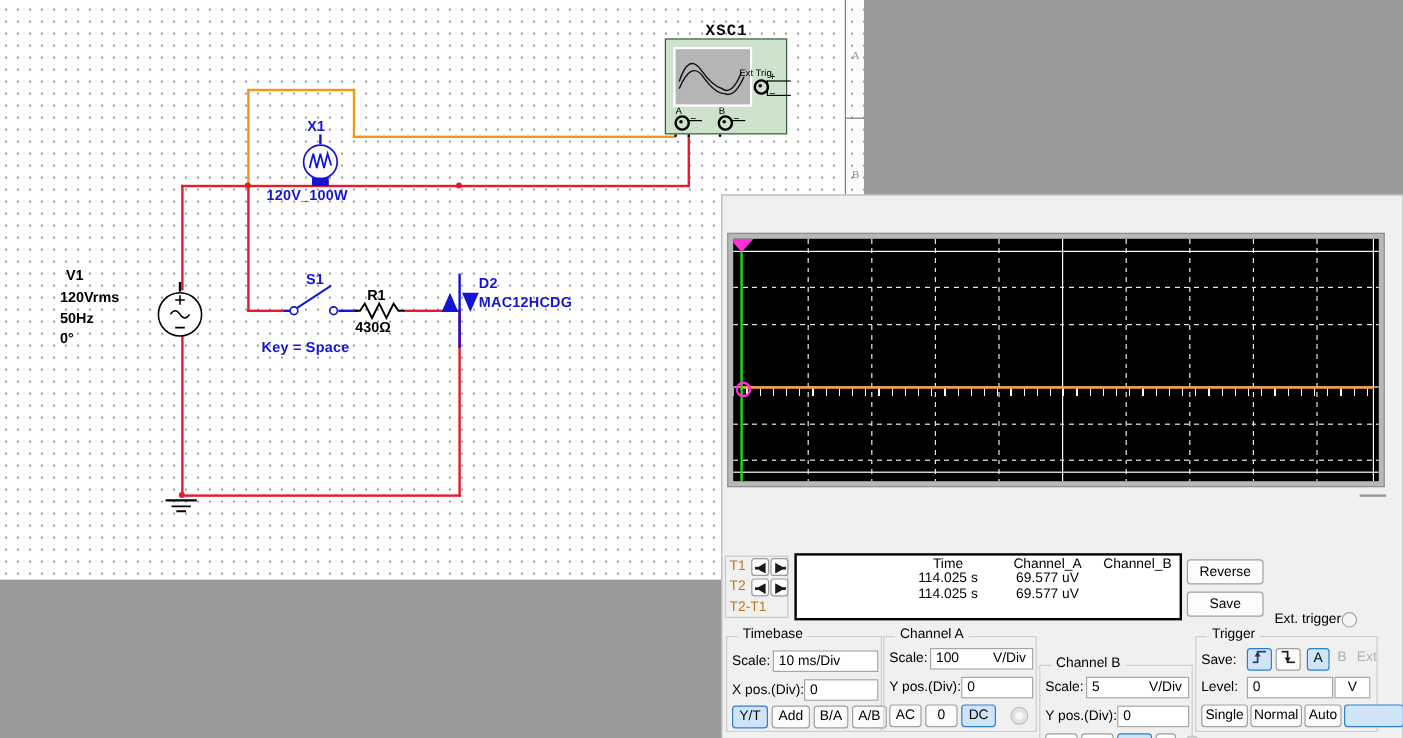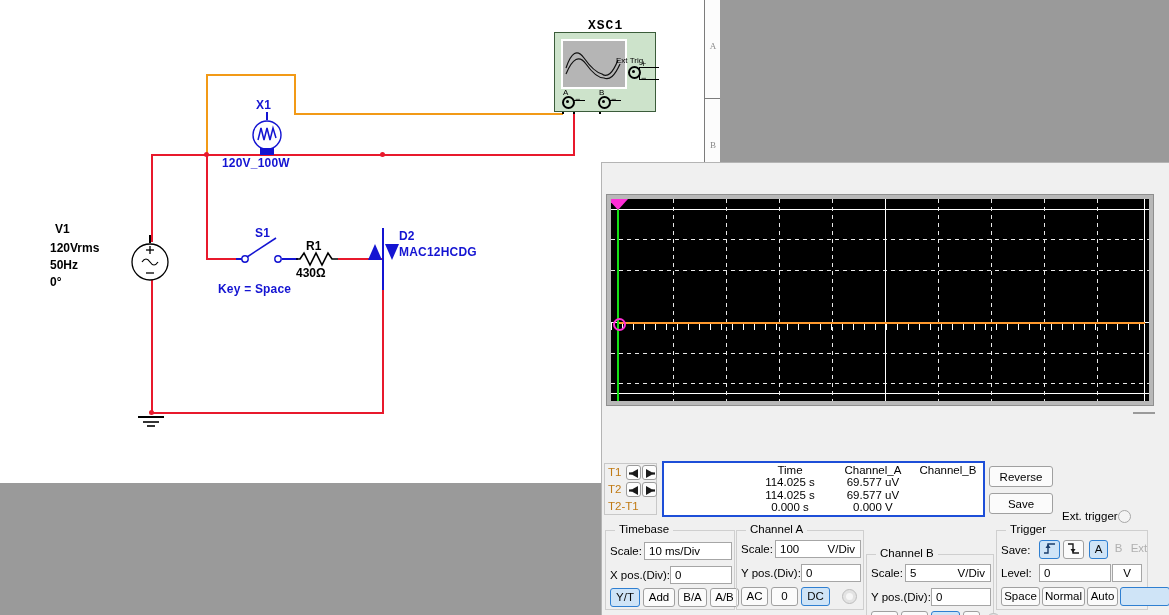--- a/index.html
+++ b/index.html
@@ -111,21 +111,21 @@
     background:#f0f0f0;border:1px solid #c8c8c8;box-sizing:border-box;
   }
   #meas-cursor .crow{position:absolute;left:3px;font-size:11.5px;color:#c07a14;font-family:"Liberation Sans",sans-serif;}
   .arrowbtn{
     position:absolute;width:15px;height:15px;background:#fdfdfd;
     border:1px solid #9c9c9c;border-radius:3px;box-sizing:border-box;
   }
   .arrowbtn svg{position:absolute;left:2px;top:3px;}
   #meas-table{
     position:absolute;left:662px;top:461px;width:323px;height:56px;
-    background:#fff;border:2px solid #1d4ed8;box-sizing:border-box;
+    background:#fff;border:2px solid #000000;box-sizing:border-box;
   }
   #meas-table table{width:100%;border-collapse:collapse;font-size:11.5px;color:#000;}
   #meas-table th{font-weight:normal;text-align:center;padding:1px 0 0 0;}
   #meas-table td{text-align:center;padding:0;line-height:12.5px;}
   #meas-table .c0{width:26%;} #meas-table .c1{width:27%;} #meas-table .c2{width:25%;} #meas-table .c3{width:22%;}
 
   #revsave{position:absolute;left:989px;top:466px;width:175px;}
   .bigbtn{
     display:block;width:64px;height:21px;margin-bottom:6px;
     background:#fbfbfb;border:1px solid #a0a0a0;border-radius:3px;
@@ -364,26 +364,20 @@
       <td>114.025 s</td>
       <td>69.577 uV</td>
       <td></td>
     </tr>
     <tr>
       <td></td>
       <td>114.025 s</td>
       <td>69.577 uV</td>
       <td></td>
     </tr>
-    <tr>
-      <td></td>
-      <td>0.000 s</td>
-      <td>0.000 V</td>
-      <td></td>
-    </tr>
   </tbody>
     </table>
 </div>
 
 <div id="revsave">
   <button class="bigbtn">Reverse</button>
   <button class="bigbtn">Save</button>
   <div id="exttrig-lbl">Ext. trigger</div>
   <div id="exttrig-radio"></div>
 </div>
@@ -447,17 +441,17 @@
     </svg>
   </div>
   <div class="sbtn on" style="left:92px;top:9px;width:19px;">A</div>
   <div class="sbtn dim" style="left:113px;top:9px;width:17px;border:none;background:transparent;">B</div>
   <div class="sbtn dim" style="left:130px;top:9px;width:24px;border:none;background:transparent;">Ext</div>
 
   <div class="flabel" style="left:4px;top:36px;">Level:</div>
   <div class="ftext" style="left:42px;top:33px;width:72px;">0</div>
   <div class="ftext" style="left:115px;top:33px;width:30px;text-align:center;">V</div>
 
-  <div class="sbtn" style="left:4px;top:56px;width:39px;">Space</div>
+  <div class="sbtn" style="left:4px;top:56px;width:39px;">Single</div>
   <div class="sbtn" style="left:45px;top:56px;width:43px;">Normal</div>
   <div class="sbtn" style="left:90px;top:56px;width:31px;">Auto</div>
   <div class="sbtn on" style="left:123px;top:56px;width:33px;padding-left:48px;">None</div>
 </div>
 
 </body></html>

